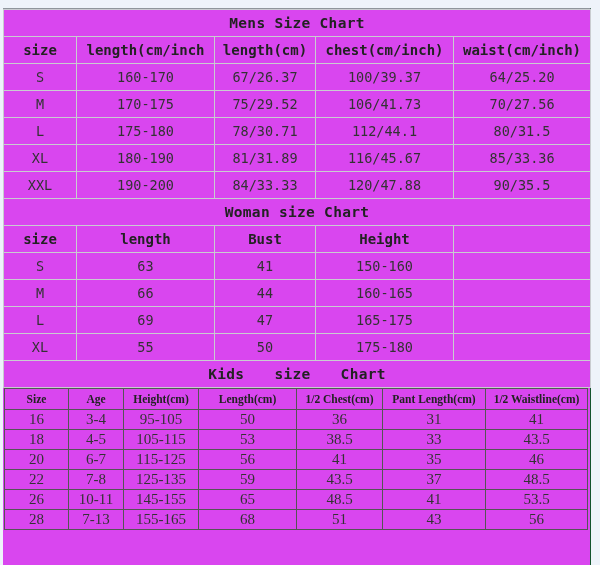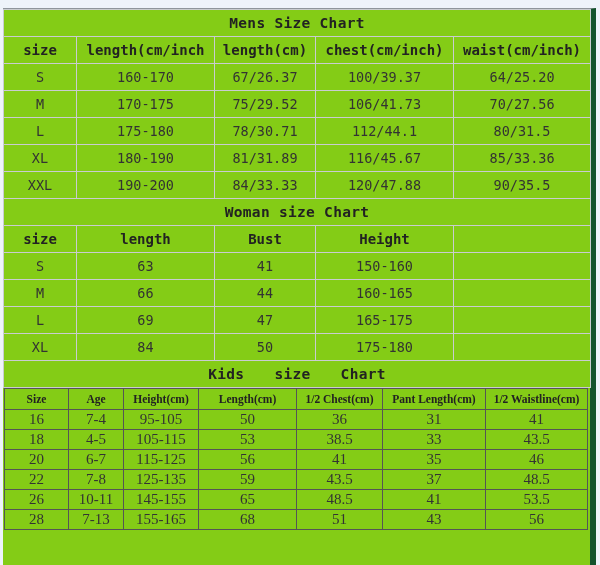--- a/index.html
+++ b/index.html
@@ -5,23 +5,23 @@
   html, body { margin: 0; padding: 0; }
   body {
     width: 600px; height: 565px; overflow: hidden;
     background: #eef3fa;
     font-family: "DejaVu Sans Mono", "Liberation Mono", monospace;
     color: #222;
   }
   .sheet {
     position: absolute; left: 3px; top: 8px;
     width: 587px; height: 557px;
-    background: #84cc16;
+    background: #d946ef;
     border-top: 1px solid #8f959c;
-    border-right: 6px solid #14532d;
+    border-right: 1px solid #14532d;
   }
   table.grid {
     border-collapse: collapse;
     width: 587px;
     table-layout: fixed;
   }
   table.grid td {
     border: 1px solid #c9ccd0;
     text-align: center;
     vertical-align: middle;
@@ -148,21 +148,21 @@
         </tr>
         <tr>
           <td class="val">L</td>
           <td class="val">69</td>
           <td class="val">47</td>
           <td class="val">165-175</td>
           <td class="val"></td>
         </tr>
         <tr>
           <td class="val">XL</td>
-          <td class="val">84</td>
+          <td class="val">55</td>
           <td class="val">50</td>
           <td class="val">175-180</td>
           <td class="val"></td>
         </tr>
         <tr>
           <td class="title spaced" colspan="5" style="white-space: pre;">Kids  size  Chart</td>
         </tr>
       </tbody>
   </table>
 
@@ -181,21 +181,21 @@
           <td class="hdr">Size</td>
           <td class="hdr">Age</td>
           <td class="hdr">Height(cm)</td>
           <td class="hdr">Length(cm)</td>
           <td class="hdr">1/2 Chest(cm)</td>
           <td class="hdr">Pant Length(cm)</td>
           <td class="hdr">1/2 Waistline(cm)</td>
         </tr>
         <tr>
           <td>16</td>
-          <td>7-4</td>
+          <td>3-4</td>
           <td>95-105</td>
           <td>50</td>
           <td>36</td>
           <td>31</td>
           <td>41</td>
         </tr>
         <tr>
           <td>18</td>
           <td>4-5</td>
           <td>105-115</td>

